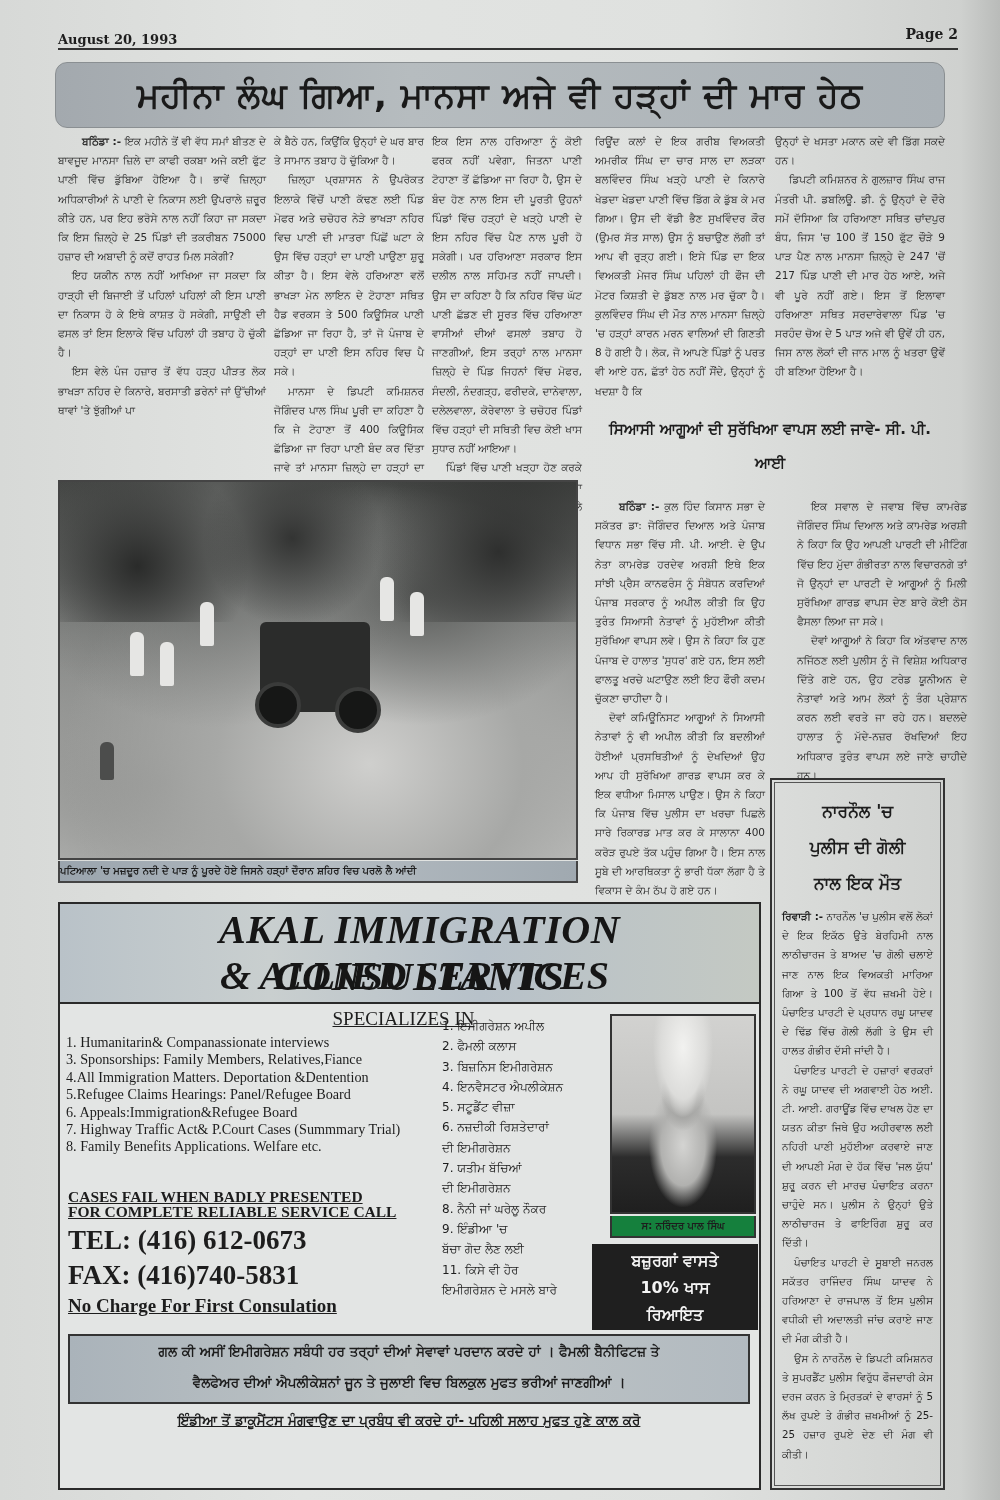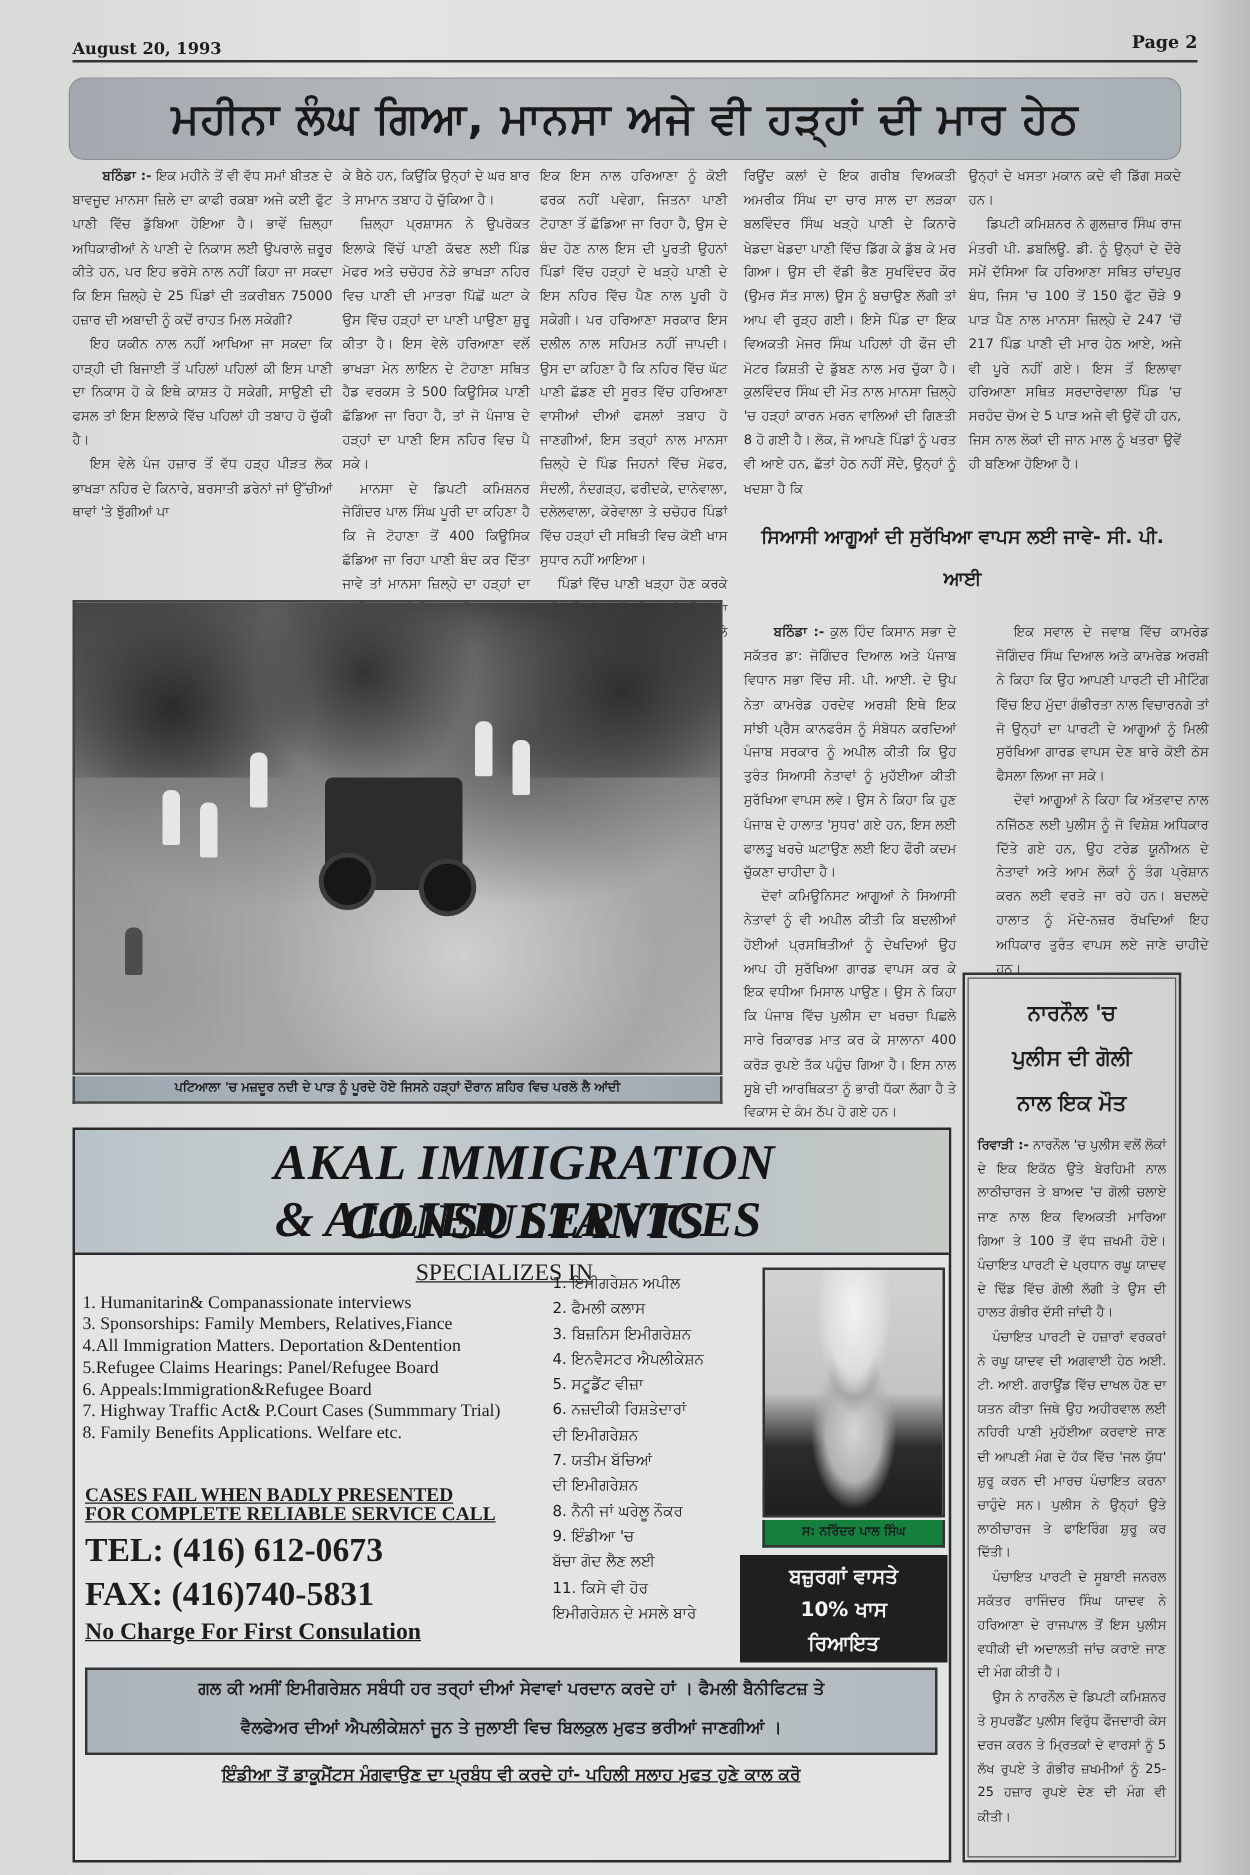--- a/index.html
+++ b/index.html
@@ -63,21 +63,21 @@
   .photo .wheel { position: absolute; width: 46px; height: 46px; border-radius: 50%; background: #161716; border: 4px solid #3a3b3a; }
   .photo .figure { position: absolute; width: 14px; height: 44px; background: #e6e6e4; border-radius: 6px 6px 2px 2px; }
   .photo .trees { position: absolute; left: 0; top: 0; width: 100%; height: 140px;
     background: radial-gradient(circle at 15% 60%, #2a2b2a 0, transparent 25%),
                 radial-gradient(circle at 45% 40%, #333433 0, transparent 30%),
                 radial-gradient(circle at 85% 50%, #2e2f2e 0, transparent 28%); }
   .caption {
     position: absolute; left: 58px; top: 861px; width: 520px; height: 22px;
     border: 2px solid #444; border-top: none;
     background: linear-gradient(90deg, #9aa4ad, #b4bcc2 50%, #a0a9b0);
-    font-size: 10px; text-align: center; line-height: 20px; font-weight: bold;
+    font-size: 10px; line-height: 20px; font-weight: bold;
   }
 
   .ad {
     position: absolute; left: 58px; top: 902px; width: 703px; height: 588px;
     border: 2px solid #2a2a2a; background: #e3e5e4;
   }
   .ad-banner {
     position: absolute; left: 0; top: 0; width: 100%; height: 100px;
     background: linear-gradient(90deg, #b9c2c8 0%, #c9cfcf 30%, #b7c1c9 60%, #c4c9c3 100%);
     border-bottom: 2px solid #2a2a2a;

